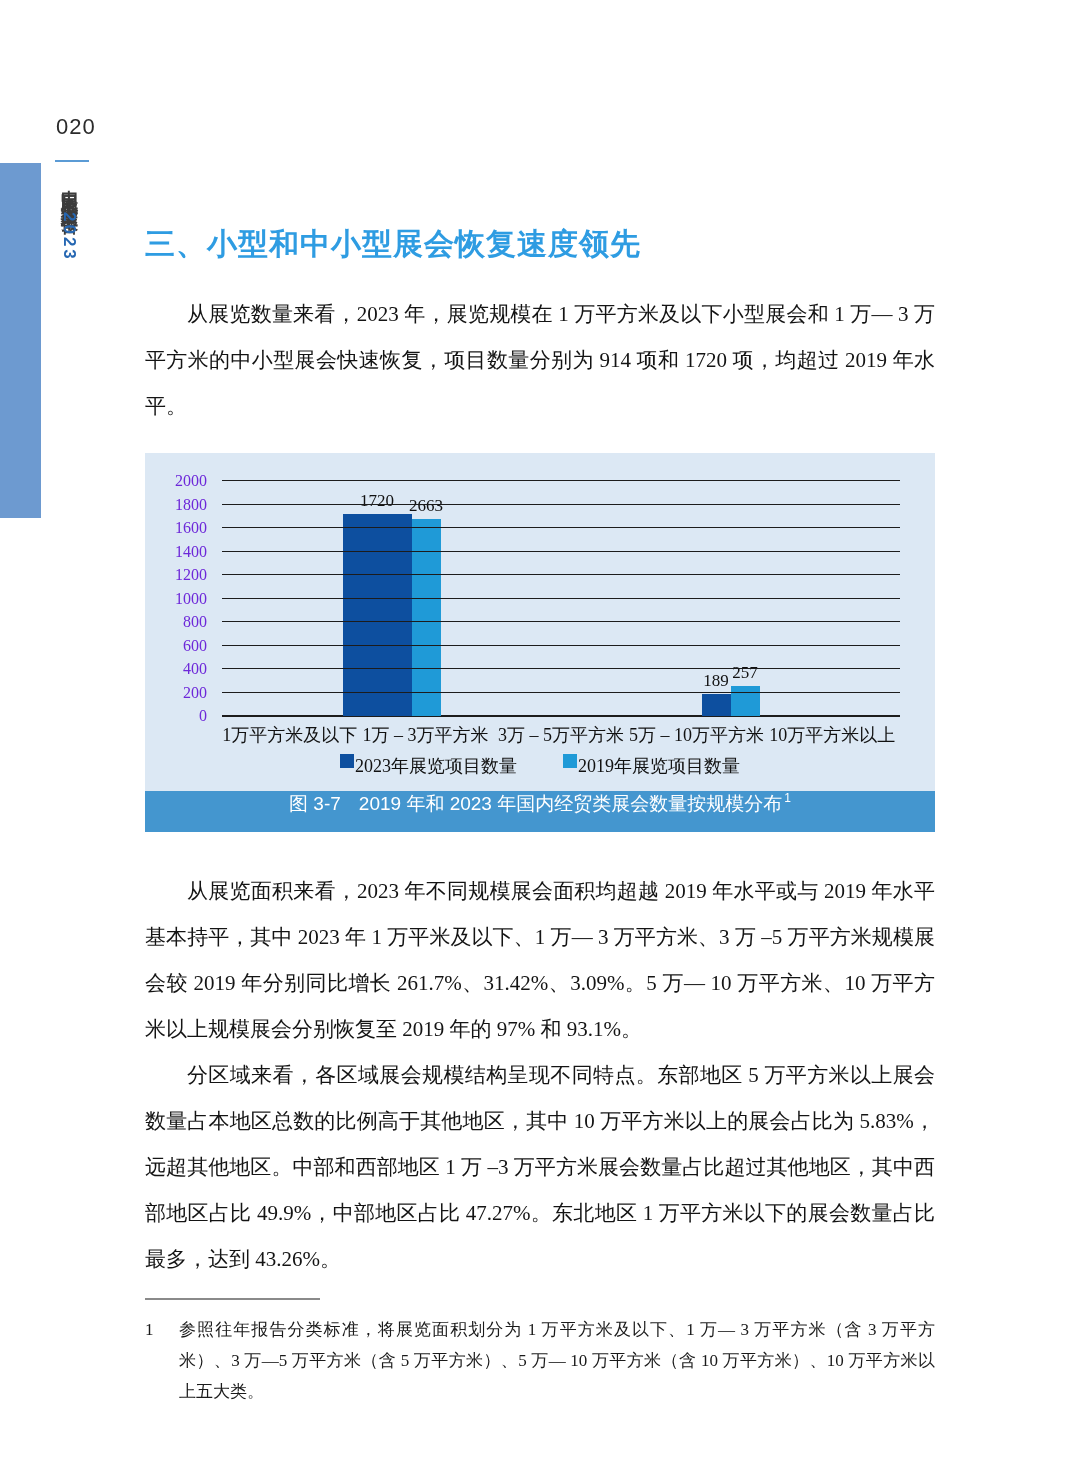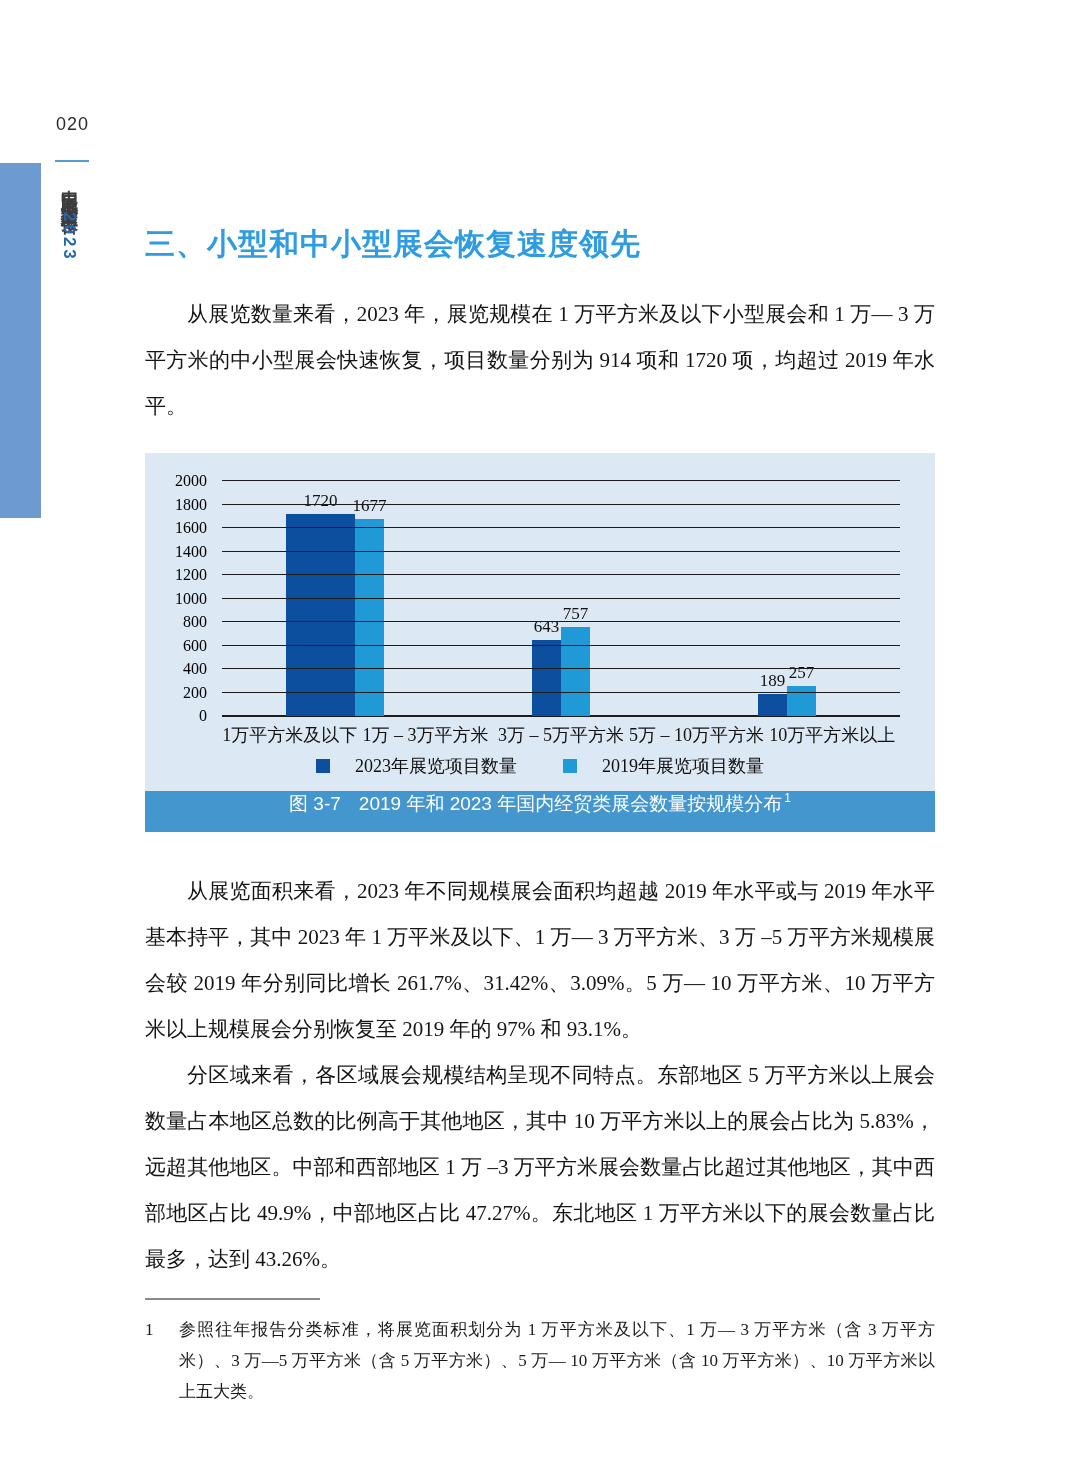--- a/index.html
+++ b/index.html
@@ -1,50 +1,50 @@
 <!DOCTYPE html>
 <html><head>
 <meta charset="utf-8">
 <style>
   html,body{margin:0;padding:0;background:#ffffff;}
   .page{position:relative;width:1080px;height:1465px;background:#ffffff;overflow:hidden;
         font-family:"Liberation Serif","DejaVu Serif",serif;color:#161616;}
   
   .side-accent{position:absolute;left:0;top:163px;width:41px;height:355px;background:#6d9ad0;}
   .page-number{position:absolute;left:56px;top:114px;font-family:"Liberation Sans","DejaVu Sans",sans-serif;
-               font-size:18px;color:#2b2b2b;letter-spacing:1px;}
+               font-size:22px;color:#2b2b2b;letter-spacing:1px;}
   .page-number-rule{position:absolute;left:55px;top:160px;width:34px;height:2px;background:#5b9bd5;}
   .sidebar-title{position:absolute;left:56px;top:176px;writing-mode:vertical-rl;
                  font-family:"Liberation Sans","DejaVu Sans",sans-serif;font-size:17px;font-weight:bold;
                  color:#3c3c3c;letter-spacing:3px;line-height:26px;}
   .sidebar-year{color:#2667b2;margin-top:6px;}
   
   .content{position:absolute;left:145px;top:224px;width:790px;}
   .heading{margin:0;font-family:"Liberation Sans","DejaVu Sans",sans-serif;font-size:30px;font-weight:bold;
            color:#2e9ce2;letter-spacing:1px;}
   .body-para{margin:0;margin-top:26px;font-size:21px;line-height:46px;text-align:justify;
              text-indent:2em;color:#141414;}
   .body-para + .body-para{margin-top:0;}
   
   .figure{margin-top:24px;}
   .chart-panel{position:relative;width:790px;height:338px;background:#dce8f4;}
   .plot{position:absolute;left:77px;top:28px;width:678px;height:235px;}
   .gridline{position:absolute;left:0;right:0;height:1px;background:#1c1c1c;}
   .x-axis-line{position:absolute;left:0;right:0;bottom:-1px;height:2px;background:#1c1c1c;}
   .yaxis{position:absolute;left:0;top:28px;width:70px;height:235px;}
-  .ytick{position:absolute;right:8px;transform:translateY(50%);font-size:16px;color:#000000;}
+  .ytick{position:absolute;right:8px;transform:translateY(50%);font-size:16px;color:#6d28d9;}
   .groups{position:absolute;left:0;right:0;top:0;bottom:0;display:flex;align-items:flex-end;}
   .group{flex:1;display:flex;justify-content:center;align-items:flex-end;height:100%;}
   .bar{position:relative;width:29px;}
   .bar-label{position:absolute;bottom:100%;left:50%;transform:translateX(-50%);margin-bottom:3px;
              font-size:17px;color:#111;white-space:nowrap;}
   .cats{position:absolute;left:77px;top:270px;width:678px;display:flex;}
   .cat{flex:1;text-align:center;font-size:18px;color:#111;white-space:nowrap;}
   .legend{position:absolute;left:0;right:0;top:301px;display:flex;justify-content:center;gap:46px;}
-  .legend-item{display:flex;align-items:center;gap:25px;font-size:18px;color:#111;}
+  .legend-item{display:flex;gap:1px;font-size:18px;color:#111;}
   .legend-swatch{width:14px;height:14px;display:inline-block;}
   .figure-caption{width:790px;height:41px;background:#4496cf;color:#ffffff;display:flex;
                   align-items:flex-start;justify-content:center;
                   font-family:"Liberation Sans","DejaVu Sans",sans-serif;font-size:19px;}
   .figure-caption .cap-label{margin-right:18px;}
   .figure-caption sup{font-size:12px;margin-left:2px;}
   .para-after-figure{margin-top:36px !important;}
   
   .footnote-rule{margin-top:16px;width:175px;height:2px;background:#8a8a8a;}
   .footnote{margin-top:14px;display:flex;font-size:17px;line-height:31px;color:#1a1a1a;}
@@ -85,29 +85,21 @@
             <div class="ytick" style="bottom: 100%;">2000</div>
           </div>
         <div class="plot" id="plot">
           <div class="x-axis-line"></div>
           <div class="groups" id="groups">
               <div class="group">
                 <div class="bar" style="height: 86%; background: rgb(13, 79, 159); padding-left: 40px;">
                   <div class="bar-label">1720</div>
                 </div>
                 <div class="bar" style="height: 83.85%; background: rgb(31, 154, 215);">
-                  <div class="bar-label">1677</div>
-                </div>
-              </div>
-              <div class="group">
-                <div class="bar" style="height: 32.15%; background: rgb(13, 79, 159);">
-                  <div class="bar-label">643</div>
-                </div>
-                <div class="bar" style="height: 37.85%; background: rgb(31, 154, 215);">
-                  <div class="bar-label">757</div>
+                  <div class="bar-label">2663</div>
                 </div>
               </div>
               <div class="group">
                 <div class="bar" style="height: 9.45%; background: rgb(13, 79, 159);">
                   <div class="bar-label">189</div>
                 </div>
                 <div class="bar" style="height: 12.85%; background: rgb(31, 154, 215);">
                   <div class="bar-label">257</div>
                 </div>
               </div>

